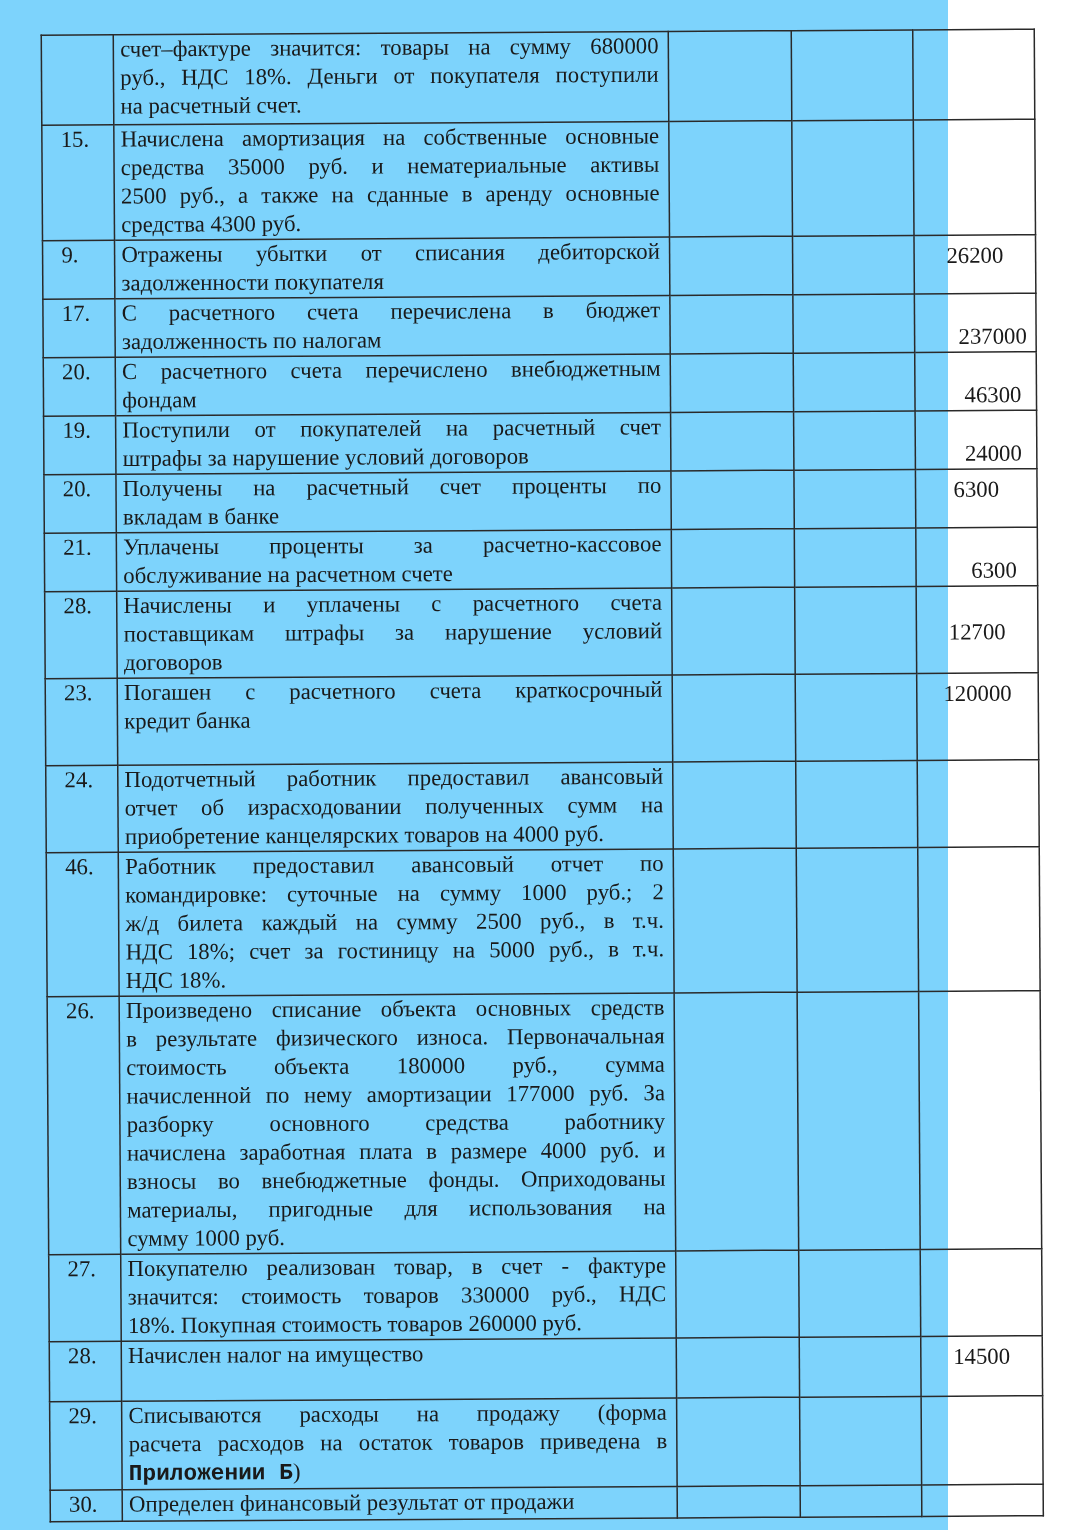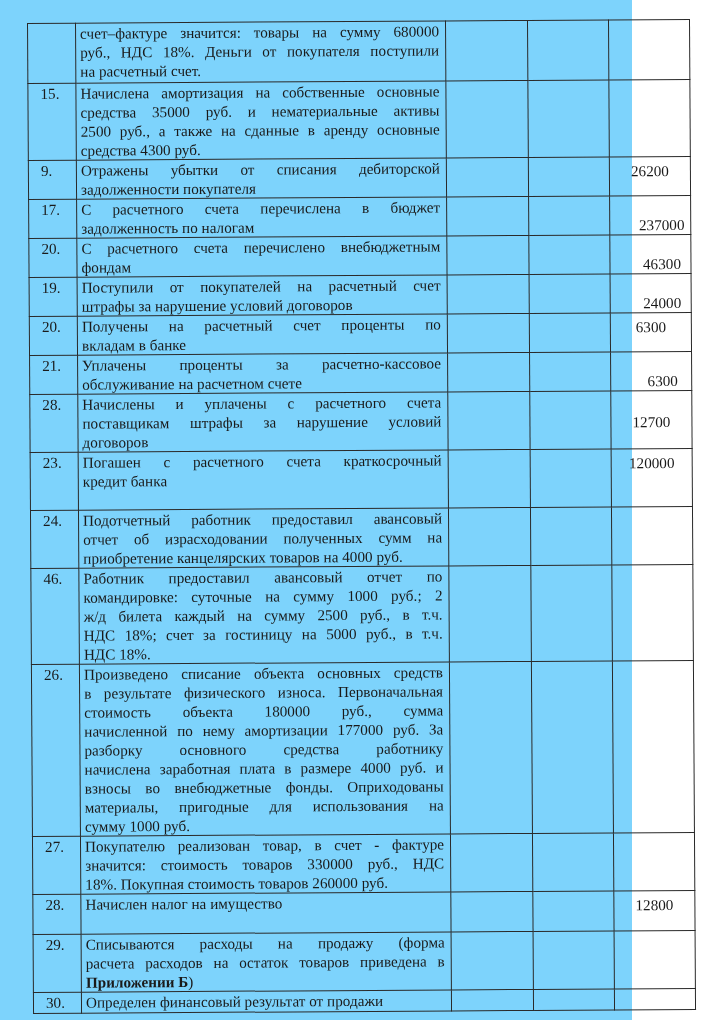--- a/index.html
+++ b/index.html
@@ -66,21 +66,21 @@
   }
   td.amount {
     text-align: center;
     padding-top: 4px !important;
   }
   td.amount.bottom {
     vertical-align: bottom;
     padding-bottom: 0 !important;
     padding-left: 23px;
   }
-  b.ref { font-weight: bold; }
+  b.ref { font-weight: bold; font-family: Liberation Mono, monospace; }
 </style>
 </head>
 <body>
 
 <div class="page">
   <table class="ops">
     <colgroup>
       <col class="c-num">
         <col class="c-text">
         <col class="c-d">
@@ -244,21 +244,21 @@
           <td></td>
           <td class="amount"></td>
         </tr>
         <tr style="height: 40px;">
           <td class="num">28.</td>
           <td class="text">
             <span class="line last">Начислен налог на имущество</span>
           </td>
           <td></td>
           <td></td>
-          <td class="amount">12800</td>
+          <td class="amount">14500</td>
         </tr>
         <tr style="height: 58px;">
           <td class="num">29.</td>
           <td class="text">
             <span class="line">Списываются расходы на продажу (форма</span>
             <span class="line">расчета расходов на остаток товаров приведена в</span>
             <span class="line last"><b class="ref">Приложении Б</b><span>)</span></span>
           </td>
           <td></td>
           <td></td>

